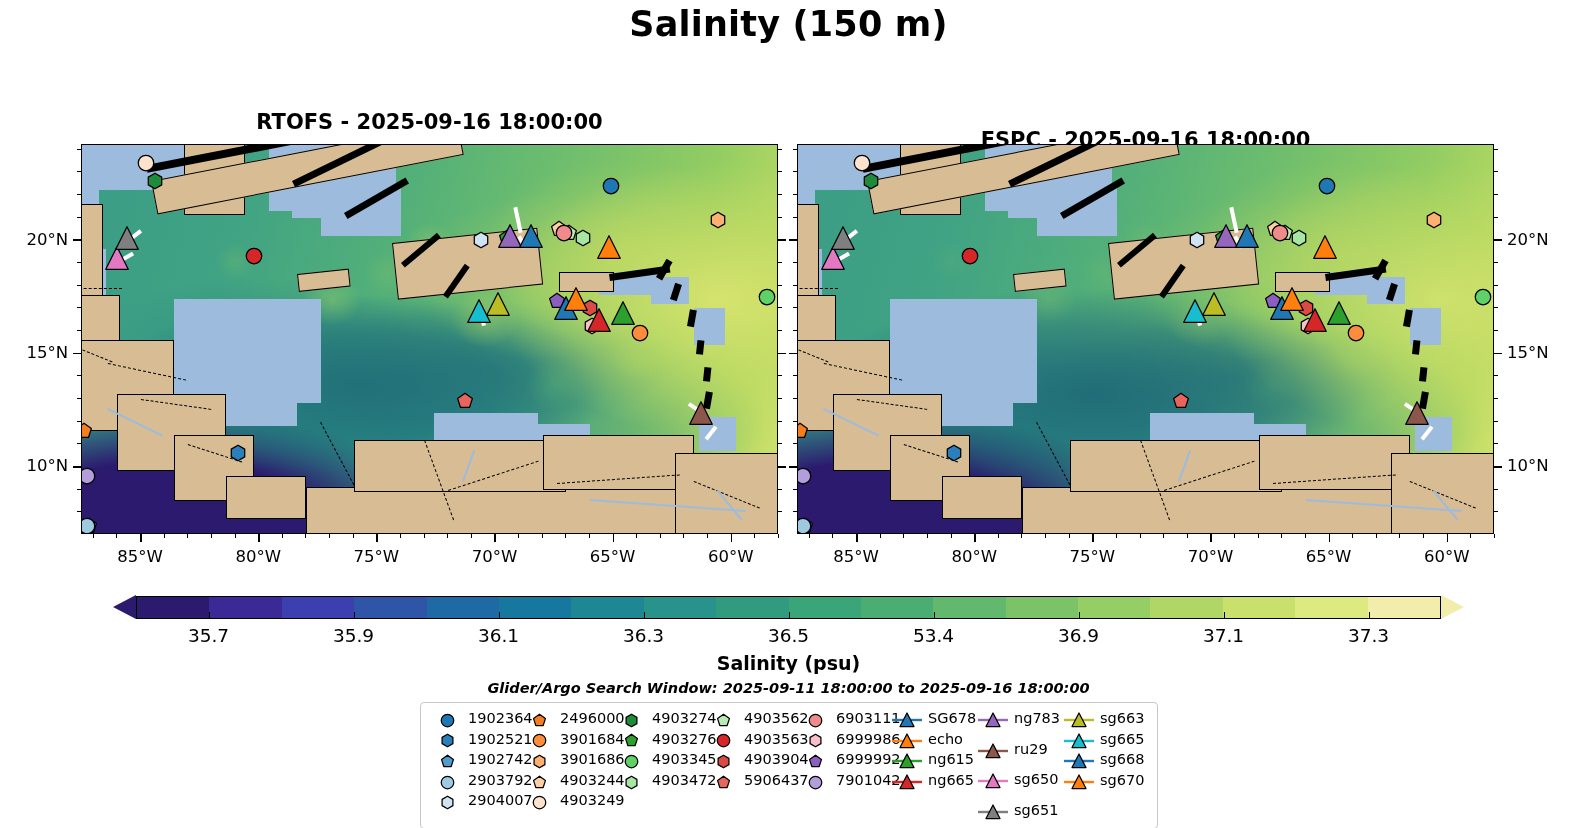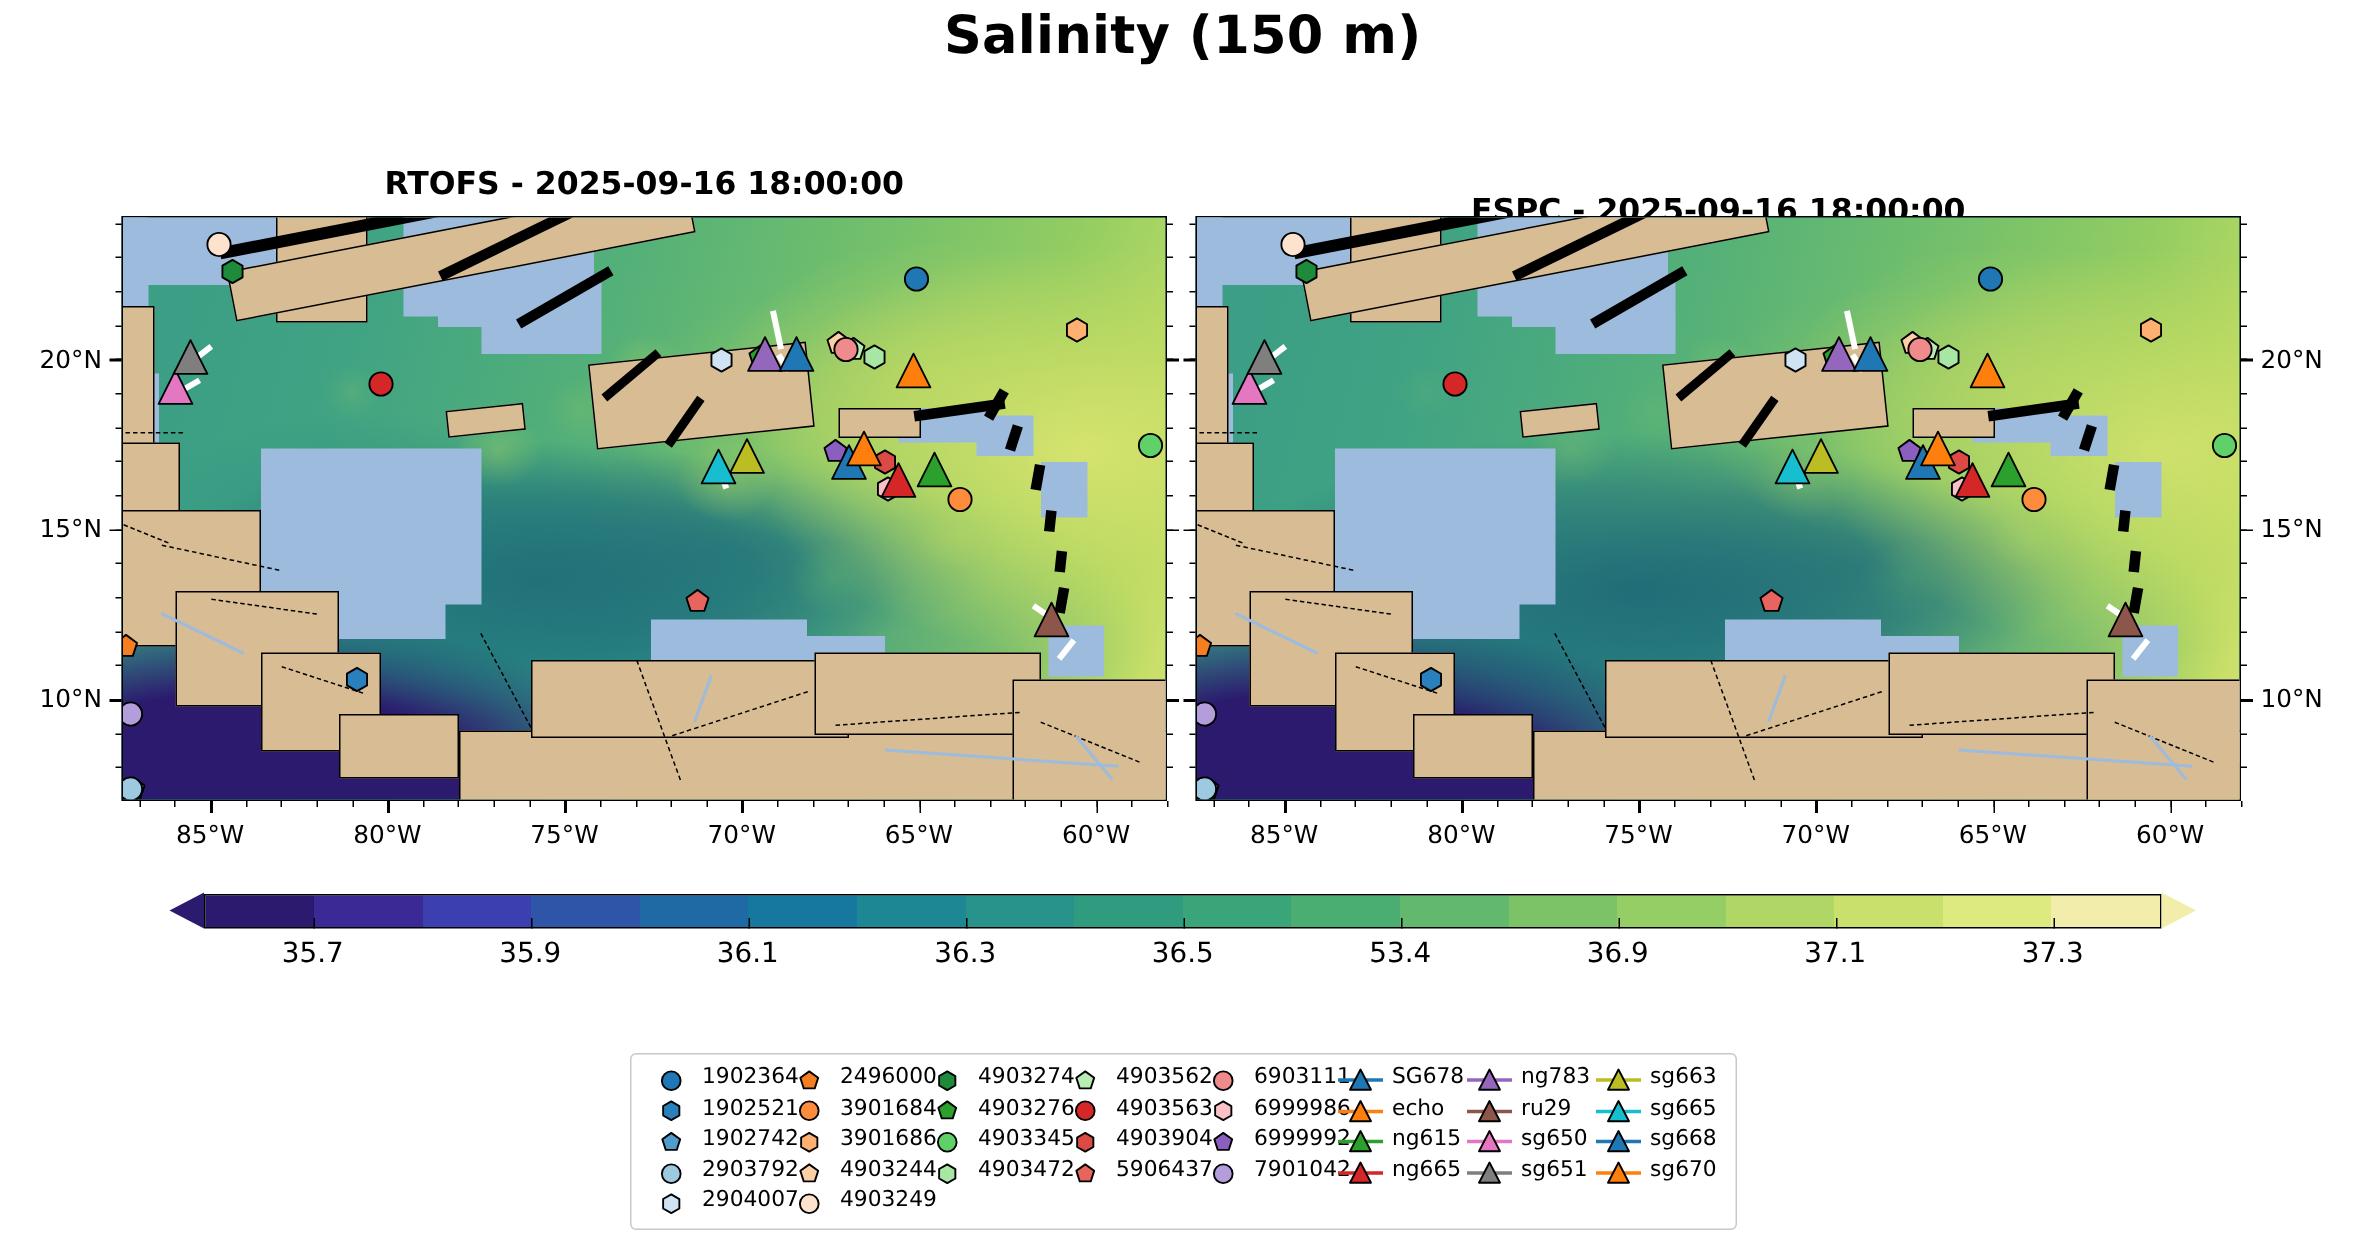--- a/index.html
+++ b/index.html
@@ -587,20 +587,22 @@
           <svg width="25" height="25">
             <polygon points="12.5,1.25 23.75,23.75 1.25,23.75" fill="#ff7f0e" stroke="#000" stroke-width="1.25" stroke-linejoin="round"></polygon>
           </svg>
         </div>
       </div>
   </div>
 
   <div id="cbar-wrap" style="left: 136px; top: 596px; width: 1305px; height: 23px;">
     <div id="cbar" style="background: linear-gradient(to right, rgb(43, 26, 110) 0%, rgb(43, 26, 110) 5.556%, rgb(59, 42, 150) 5.556%, rgb(59, 42, 150) 11.111%, rgb(59, 63, 176) 11.111%, rgb(59, 63, 176) 16.667%, rgb(47, 85, 168) 16.667%, rgb(47, 85, 168) 22.222%, rgb(31, 106, 165) 22.222%, rgb(31, 106, 165) 27.778%, rgb(23, 120, 159) 27.778%, rgb(23, 120, 159) 33.333%, rgb(29, 135, 148) 33.333%, rgb(29, 135, 148) 38.889%, rgb(39, 147, 138) 38.889%, rgb(39, 147, 138) 44.444%, rgb(49, 155, 128) 44.444%, rgb(49, 155, 128) 50%, rgb(58, 165, 120) 50%, rgb(58, 165, 120) 55.556%, rgb(74, 174, 114) 55.556%, rgb(74, 174, 114) 61.111%, rgb(98, 184, 108) 61.111%, rgb(98, 184, 108) 66.667%, rgb(124, 195, 104) 66.667%, rgb(124, 195, 104) 72.222%, rgb(149, 206, 101) 72.222%, rgb(149, 206, 101) 77.778%, rgb(176, 215, 102) 77.778%, rgb(176, 215, 102) 83.333%, rgb(201, 224, 108) 83.333%, rgb(201, 224, 108) 88.889%, rgb(221, 234, 128) 88.889%, rgb(221, 234, 128) 94.444%, rgb(242, 237, 171) 94.444%, rgb(242, 237, 171) 100%);"></div>
   </div>
+  <div id="cbar-title" style="left: 0px; top: 652px;">Salinity (psu)</div>
+  <div id="search-window" style="left: 0px; top: 680px;">Glider/Argo Search Window: 2025-09-11 18:00:00 to 2025-09-16 18:00:00</div>
 
   <div id="legend" style="left: 420px; top: 702px; width: 738px;">
     <div id="legend-grid">
         <div class="lg-col" style="width: 92px;">
           <div class="lg-item">
             <div class="lg-sym">
               <svg width="15" height="15">
                 <circle cx="7.5" cy="7.5" r="6.25" fill="#1f77b4" stroke="#000" stroke-width="1.25"></circle>
               </svg>
             </div>
@@ -814,21 +816,21 @@
           <div class="lg-item">
             <div class="lg-sym">
               <svg width="32" height="18">
          <line x1="1" y1="9" x2="31" y2="9" stroke="#d62728" stroke-width="2.4"></line>
          <polygon points="16,2 23,15.5 9,15.5" fill="#d62728" stroke="#000" stroke-width="1.25" stroke-linejoin="round"></polygon>
        </svg>
             </div>
             <div class="lg-lab">ng665</div>
           </div>
         </div>
-        <div class="lg-col" style="width: 86px;">
+        <div class="lg-col" style="width: 86px; gap: 10px;">
           <div class="lg-item">
             <div class="lg-sym">
               <svg width="32" height="18">
          <line x1="1" y1="9" x2="31" y2="9" stroke="#9467bd" stroke-width="2.4"></line>
          <polygon points="16,2 23,15.5 9,15.5" fill="#9467bd" stroke="#000" stroke-width="1.25" stroke-linejoin="round"></polygon>
        </svg>
             </div>
             <div class="lg-lab">ng783</div>
           </div>
           <div class="lg-item">

